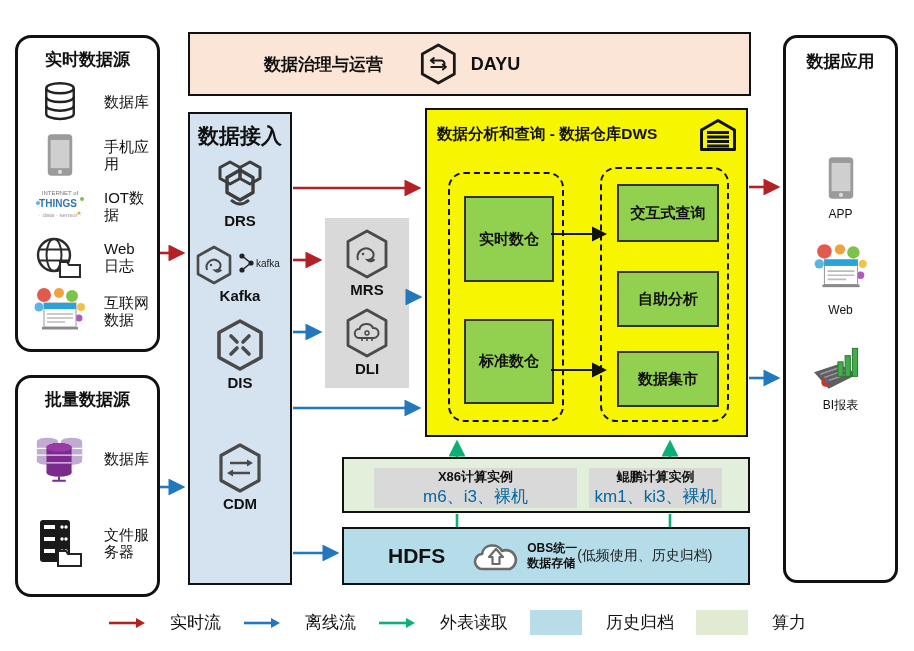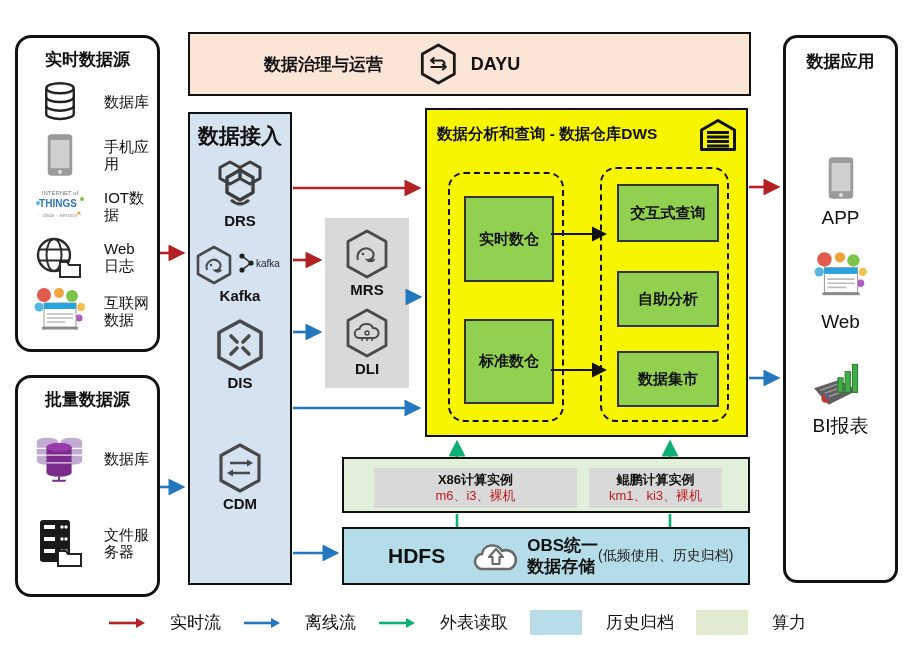--- a/index.html
+++ b/index.html
@@ -47,34 +47,34 @@
   .gbox { position:absolute; background:#92d050; border:2px solid #333;
           display:flex; align-items:center; justify-content:center;
           font-size:15px; font-weight:bold; color:#111; }
 
   
   .compute { position:absolute; left:342px; top:457px; width:408px; height:56px;
              background:#e2efda; border:2px solid #111; }
   .inst { position:absolute; top:9px; height:40px; background:#d9d9d9;
           display:flex; flex-direction:column; align-items:center; justify-content:center; line-height:1.25; }
   .inst .t { font-size:13px; font-weight:bold; color:#111; }
-  .inst .s { font-size:13px; color:#b91c1c; }
+  .inst .s { font-size:17px; color:#0369a1; }
   .storage { position:absolute; left:342px; top:527px; width:408px; height:58px;
              background:#b5dde9; border:2px solid #111; display:flex; align-items:center; }
   .storage .hdfs { font-size:21px; font-weight:bold; color:#111; margin-left:44px; }
-  .storage .obs-txt { font-size:17px; font-weight:bold; color:#111; line-height:1.25; margin-left:4px; }
+  .storage .obs-txt { font-size:12px; font-weight:bold; color:#111; line-height:1.25; margin-left:4px; }
   .storage .note { font-size:14px; color:#222; }
 
   
   .apps { position:absolute; left:783px; top:35px; width:115px; height:548px;
           background:#fff; border:3px solid #111; border-radius:14px;
           display:flex; flex-direction:column; align-items:center; }
   .apps-title { font-size:17px; font-weight:bold; color:#111; margin-top:12px; }
   .app-item { display:flex; flex-direction:column; align-items:center; }
-  .app-item .lbl { font-size:19px; color:#111; margin-top:6px; }
+  .app-item .lbl { font-size:12px; color:#111; margin-top:6px; }
 
   
   .legend { position:absolute; left:0; top:610px; width:100%; display:flex;
             justify-content:center; align-items:center; gap:22px; }
   .lg-item { display:flex; align-items:center; gap:24px; font-size:17px; color:#111; }
   .swatch { display:inline-block; width:52px; height:25px; }
   .swatch-archive { background:#b8dde8; }
   .swatch-compute { background:#e0ebd2; }
 
   .overlay { position:absolute; left:0; top:0; z-index:20; pointer-events:none; }

